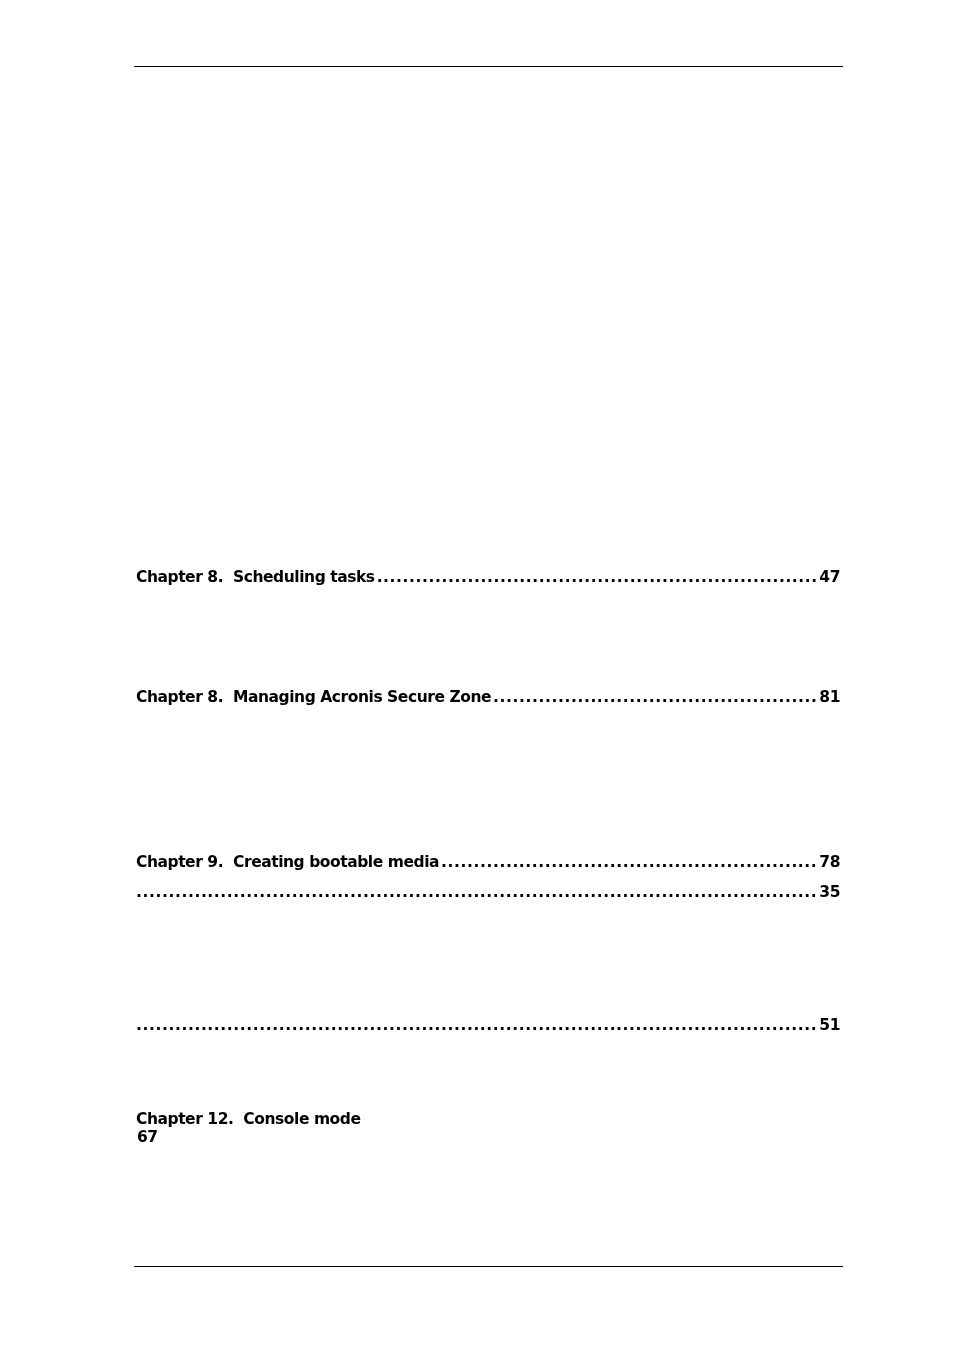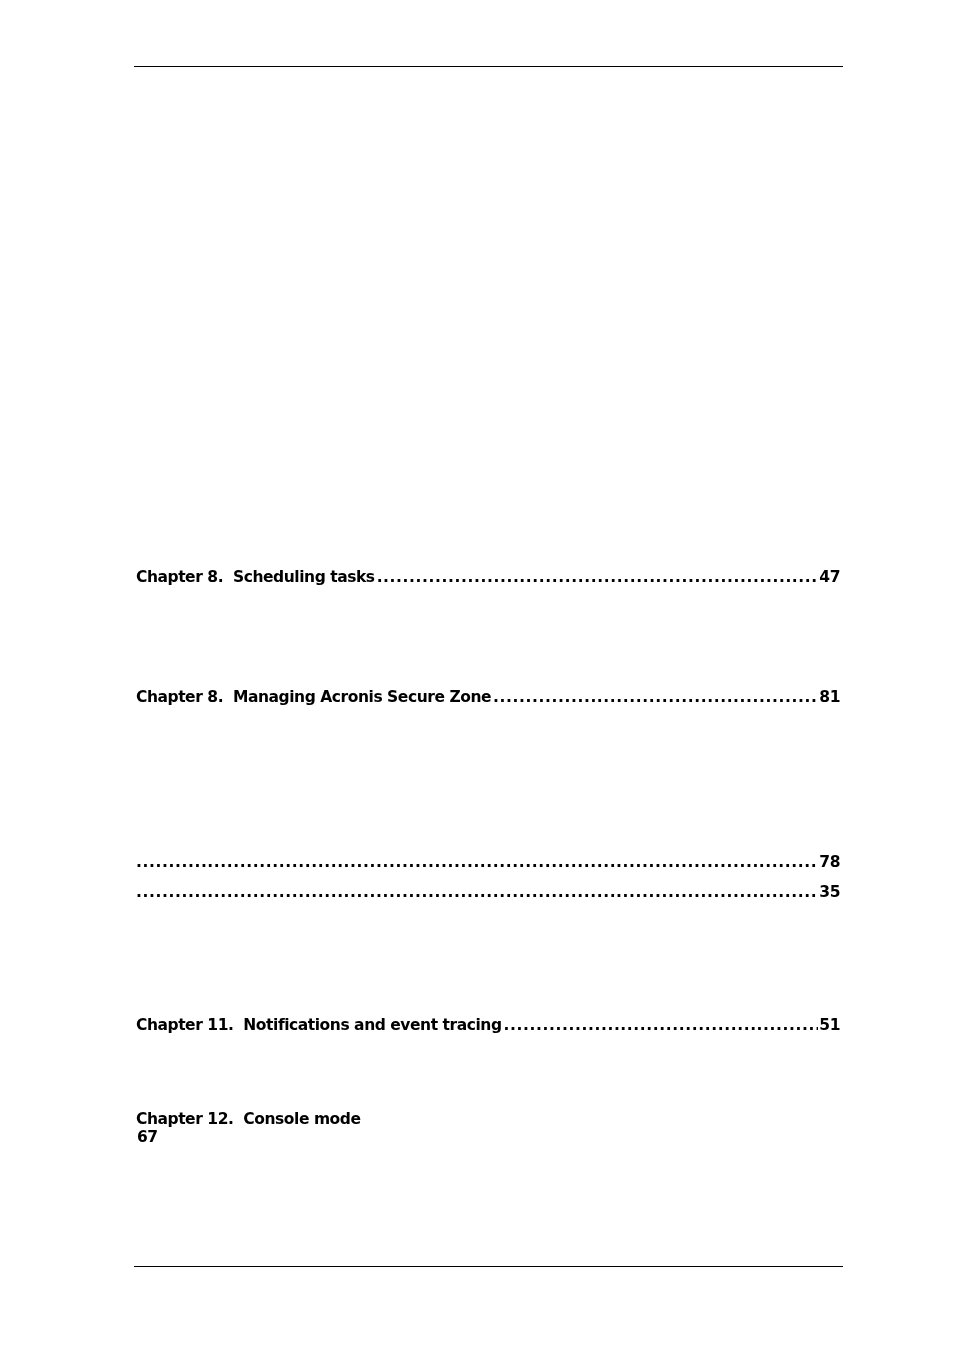--- a/index.html
+++ b/index.html
@@ -73,34 +73,34 @@
 <div class="toc-entry" style="top:684px;align-items:flex-end;">
   <span class="toc-title">
     <span>Chapter 8.</span>&nbsp;
     <span>Managing Acronis Secure Zone</span>
   </span>
   <span class="toc-leader"></span>
   <span class="toc-page">81</span>
 </div>
 
 <div class="toc-entry" style="top:853px;">
+  <span class="toc-title">
+    <span>Chapter 9.</span>&nbsp;
+    <span>Creating bootable media</span>
+  </span>
   <span class="toc-leader"></span>
   <span class="toc-page">78</span>
 </div>
 
 <div class="toc-entry" style="top:883px;">
   <span class="toc-leader"></span>
   <span class="toc-page">35</span>
 </div>
 
 <div class="toc-entry" style="top:1016px;">
-  <span class="toc-title">
-    <span>Chapter 11.</span>&nbsp;
-    <span>Notifications and event tracing</span>
-  </span>
   <span class="toc-leader"></span>
   <span class="toc-page">51</span>
 </div>
 
 <div class="toc-entry" style="top:1110px;flex-direction:column;">
   <span class="toc-title">
     <span>Chapter 12.</span>&nbsp;
     <span>Console mode</span>
   </span>
   <span class="toc-leader"></span>

